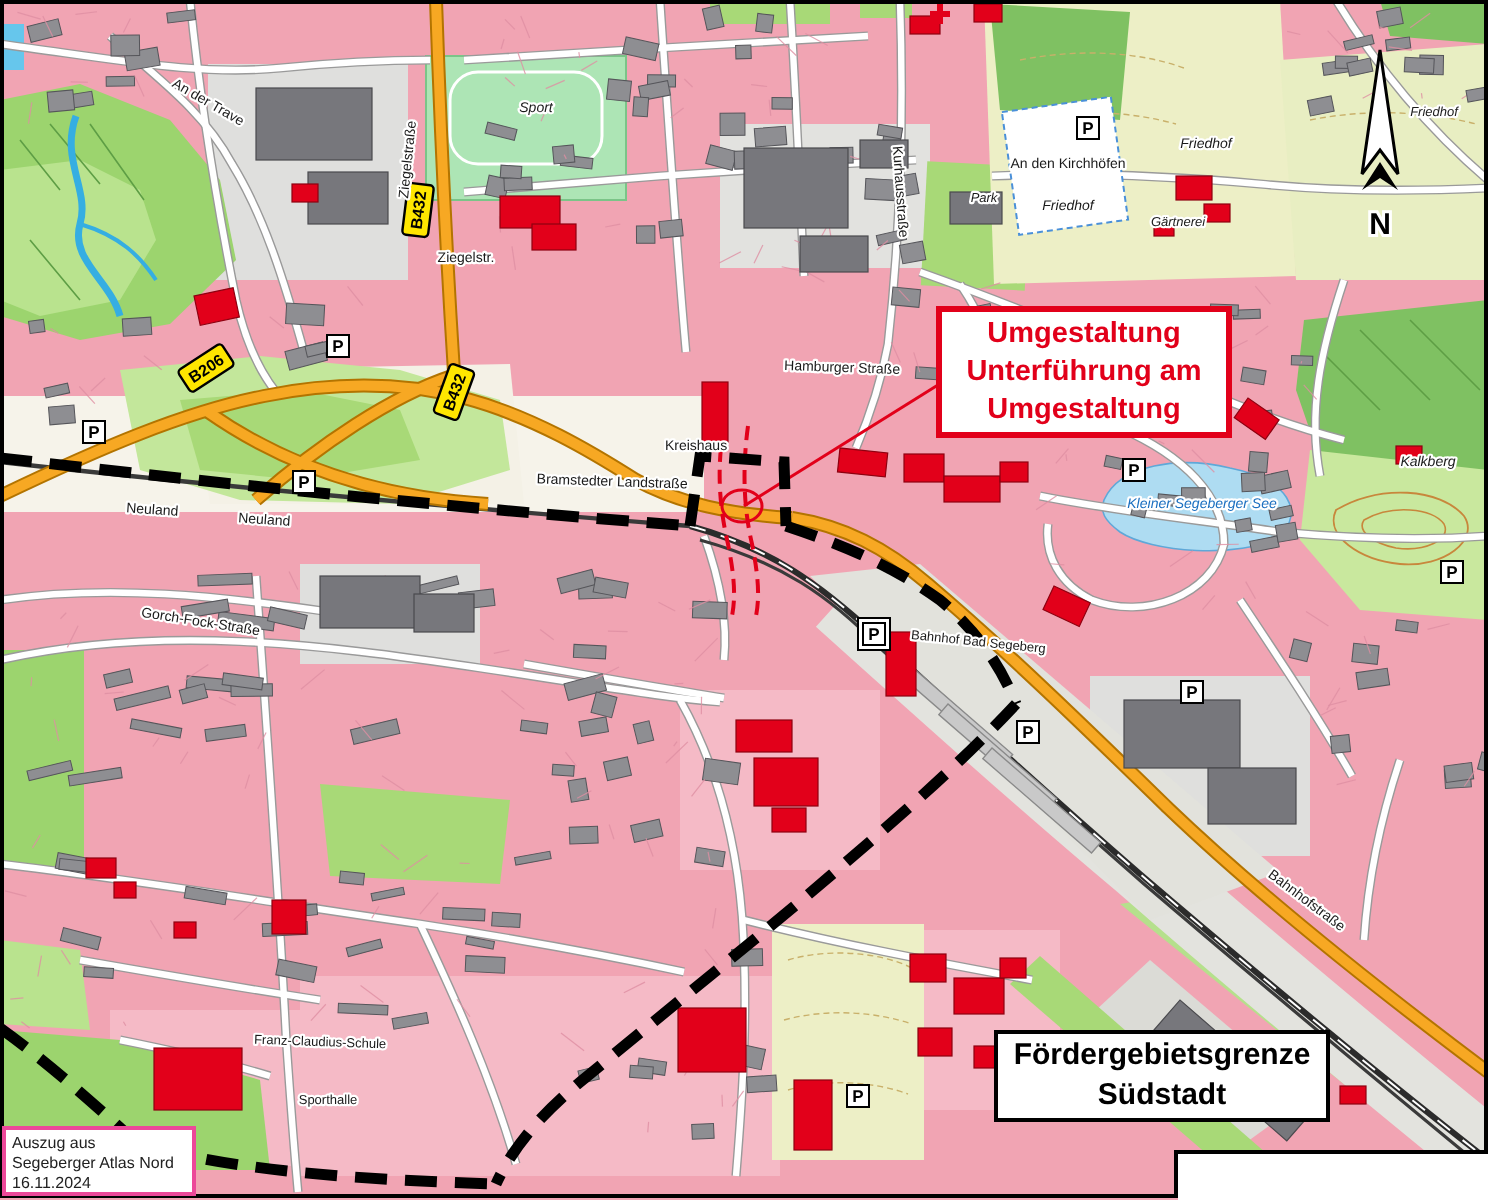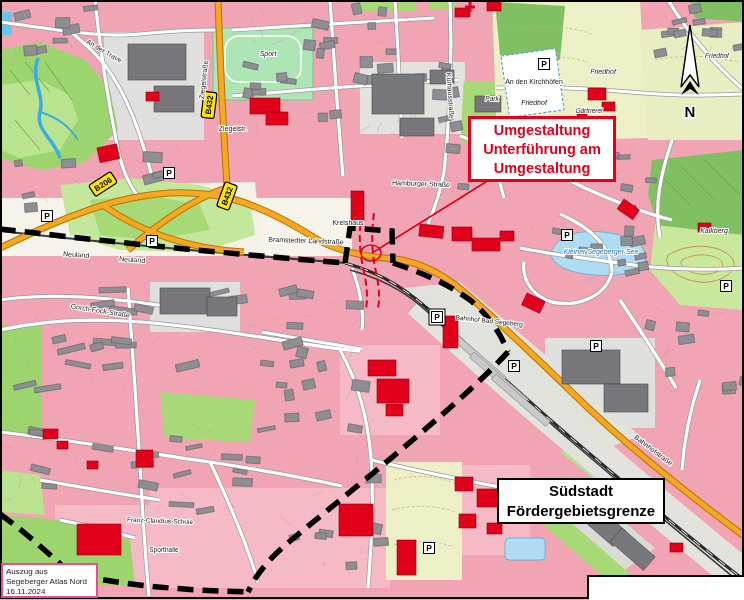--- a/index.html
+++ b/index.html
@@ -1,21 +1,21 @@
 <!DOCTYPE html>
 <html><head>
 <meta charset="utf-8">
 <style>
   html,body{margin:0;padding:0;background:#fff;}
   .stage{position:relative;width:744px;height:600px;overflow:hidden;background:#fff;
          font-family:"Liberation Sans",sans-serif;}
   .stage svg{position:absolute;left:0;top:0;}
   svg text{font-family:"Liberation Sans",sans-serif;}
   .callout{position:absolute;box-sizing:border-box;background:#fff;text-align:center;
-           font-weight:bold;display:flex;flex-direction:column;justify-content:center;}
+           font-weight:bold;display:flex;flex-direction:column;justify-content:center;margin-top:37px;}
   .callout-red{left:468px;top:116px;width:148px;height:66px;border:3px solid #E2001A;
                color:#E2001A;font-size:14.5px;line-height:19px;}
   .callout-black{left:497px;top:478px;width:168px;height:46px;border:2.5px solid #000;
                color:#000;font-size:15px;line-height:20px;}
   .attribution{position:absolute;left:1px;top:563px;width:97px;height:35px;background:#fff;
                border:2px solid #ec4899;box-sizing:border-box;font-size:8px;line-height:1.25;
                color:#222;padding:2px 3px;}
 </style>
 </head>
 <body>
@@ -618,22 +618,22 @@
   </g>
 </svg>
 
   <div class="callout callout-red">
     <div>Umgestaltung</div>
     <div>Unterführung am</div>
     <div>Umgestaltung</div>
   </div>
 
   <div class="callout callout-black">
+    <div>Fördergebietsgrenze</div>
     <div>Südstadt</div>
-    <div>Fördergebietsgrenze</div>
   </div>
 
   <div class="attribution">
     <div>Auszug aus</div>
     <div>Segeberger Atlas Nord</div>
     <div>16.11.2024</div>
   </div>
 </div>
 
 </body></html>

